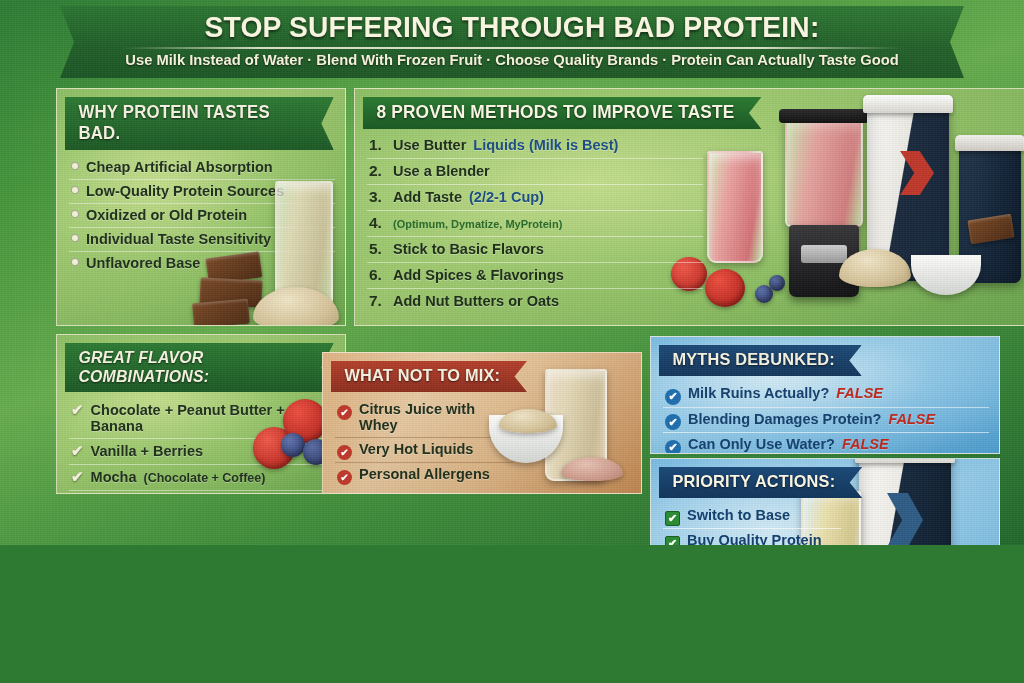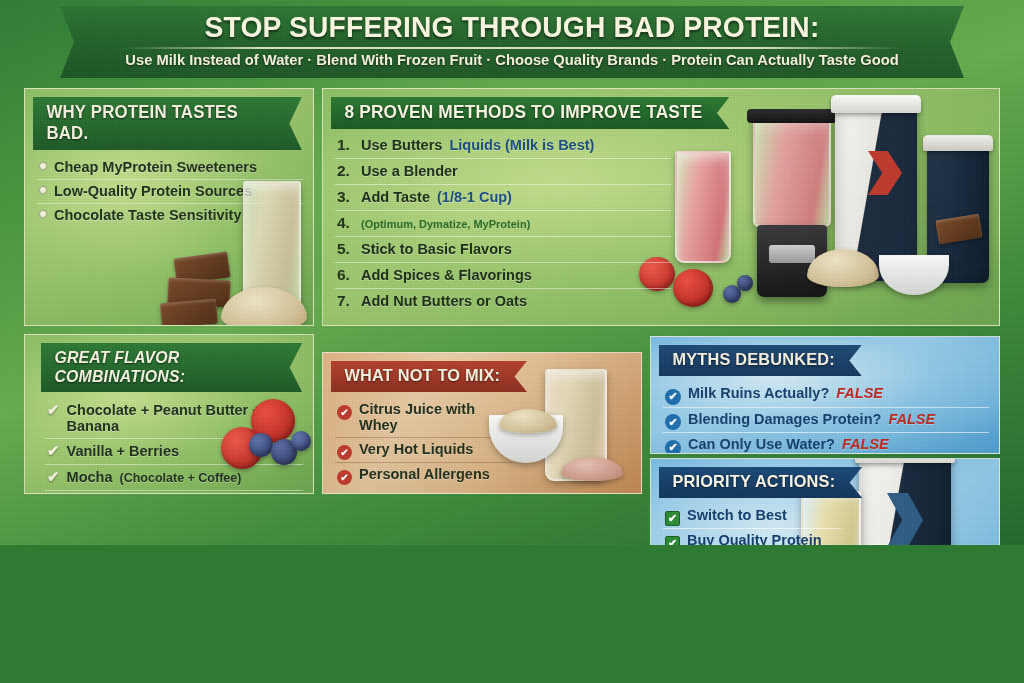--- a/index.html
+++ b/index.html
@@ -50,20 +50,21 @@
     font-size: 15.5px; font-weight: 700; color: #f3efd8;
     text-shadow: 0 1px 2px rgba(0,0,0,.6); transform: scaleX(.95);
   }
 
   
   .panel { position: absolute; border: 1.5px solid rgba(245,242,220,.75); overflow: hidden; }
   .panel-green {
     background:
       radial-gradient(ellipse 80% 70% at 35% 40%, rgba(205,228,150,.75) 0%, rgba(150,200,110,.45) 55%, rgba(90,160,75,.2) 100%),
       linear-gradient(150deg,#8fbf63 0%,#aacd74 35%,#8cbb5f 70%,#6fa64f 100%);
+    margin-left: 32px;
   }
   .panel-tan {
     background:
       linear-gradient(170deg, rgba(255,255,255,.18), rgba(0,0,0,.06)),
       linear-gradient(120deg,#d9a46a 0%,#e8c79a 30%,#e2b987 55%,#c98d54 100%);
   }
   .panel-blue {
     background:
       radial-gradient(ellipse 85% 75% at 35% 35%, rgba(225,242,250,.8) 0%, rgba(150,205,235,.45) 55%, rgba(80,160,210,.25) 100%),
       linear-gradient(160deg,#6bb3de 0%,#9fd0e9 40%,#74b6dd 75%,#4d9ccc 100%);
@@ -184,29 +185,37 @@
     <div class="title">STOP SUFFERING THROUGH BAD PROTEIN:</div>
     <div class="title-rule"></div>
     <div class="subtitle">Use Milk Instead of Water · Blend With Frozen Fruit · Choose Quality Brands · Protein Can Actually Taste Good</div>
   </div>
 
   <div class="panel panel-green" style="left:24px; top:88px; width:290px; height:238px;">
     <div class="banner banner-green">WHY PROTEIN TASTES BAD.</div>
     <div class="rows">
       <div class="row">
         <span class="bullet-dot"></span>
-        <span class="t-dark">Cheap MyProtein Sweeteners</span>
+        <span class="t-dark">Cheap Artificial Absorption</span>
       </div>
       <div class="row">
         <span class="bullet-dot"></span>
         <span class="t-dark">Low-Quality Protein Sources</span>
       </div>
       <div class="row">
         <span class="bullet-dot"></span>
-        <span class="t-dark">Chocolate Taste Sensitivity</span>
+        <span class="t-dark">Oxidized or Old Protein</span>
+      </div>
+      <div class="row">
+        <span class="bullet-dot"></span>
+        <span class="t-dark">Individual Taste Sensitivity</span>
+      </div>
+      <div class="row">
+        <span class="bullet-dot"></span>
+        <span class="t-dark">Unflavored Base</span>
       </div>
     </div>
     
     <div class="art glass" style="left:218px; top:92px; width:58px; height:128px;"></div>
     <div class="art choco" style="left:150px; top:166px; width:54px; height:26px; transform:rotate(-8deg);"></div>
     <div class="art choco" style="left:143px; top:190px; width:62px; height:27px; transform:rotate(3deg);"></div>
     <div class="art choco" style="left:136px; top:212px; width:56px; height:25px; transform:rotate(-5deg);"></div>
     <div class="art powder" style="left:196px; top:198px; width:86px; height:44px;"></div>
   </div>
 
@@ -229,33 +238,33 @@
     <div class="art choco" style="left:614px; top:128px; width:44px; height:24px; transform:rotate(-9deg);"></div>
     <div class="art powder" style="left:484px; top:160px; width:72px; height:38px;"></div>
     <div class="art bowl" style="left:556px; top:166px; width:70px; height:40px;"></div>
 
     <div style="position:relative; z-index:3;">
       <div class="banner banner-green" style="font-size:18px;">8 PROVEN METHODS TO IMPROVE TASTE</div>
       <div class="rows" style="width:358px; padding-top:0;">
 
         <div class="row">
           <span class="t-num">1.</span>
-          <span class="t-dark">Use Butters </span>
+          <span class="t-dark">Use Butter </span>
           <span class="t-dark t-blue">Liquids (Milk is Best)</span>
         </div>
 
         <div class="row">
           <span class="t-num">2.</span>
           <span class="t-dark">Use a Blender</span>
         </div>
 
         <div class="row">
           <span class="t-num">3.</span>
           <span class="t-dark">Add Taste </span>
-          <span class="t-dark t-blue">(1/8-1 Cup)</span>
+          <span class="t-dark t-blue">(2/2-1 Cup)</span>
         </div>
 
         <div class="row">
           <span class="t-num">4.</span>
           <span class="t-green">(Optimum, Dymatize, MyProtein)</span>
         </div>
 
         <div class="row">
           <span class="t-num">5.</span>
           <span class="t-dark">Stick to Basic Flavors</span>
@@ -268,21 +277,21 @@
 
         <div class="row">
           <span class="t-num">7.</span>
           <span class="t-dark">Add Nut Butters or Oats</span>
         </div>
 
       </div>
     </div>
   </div>
 
-  <div class="panel panel-green" style="left:24px; top:334px; width:290px; height:160px;padding-left:8px;">
+  <div class="panel panel-green" style="left:24px; top:334px; width:290px; height:160px;">
     <div class="banner banner-green banner-italic" style="font-size:16.5px;">GREAT FLAVOR COMBINATIONS:</div>
     <div class="rows">
       <div class="row">
         <span class="check-cream">✔</span>
         <span class="t-dark">Chocolate + Peanut Butter + Banana</span>
       </div>
       <div class="row">
         <span class="check-cream">✔</span>
         <span class="t-dark">Vanilla + Berries</span>
       </div>
@@ -360,21 +369,21 @@
     <div class="art" style="left:288px; top:96px; width:40px; height:26px; background:linear-gradient(150deg,#f0a830,#c87a12); border-radius:3px; transform:rotate(-14deg);"></div>
     <div class="art" style="left:298px; top:124px; width:44px; height:24px; background:linear-gradient(150deg,#eda52c,#c27711); border-radius:3px; transform:rotate(6deg);"></div>
     <div class="art berry" style="left:296px; top:150px; width:28px; height:28px; background:radial-gradient(circle at 35% 30%,#f05a4a,#ad1d17);"></div>
     <div class="art berry" style="left:318px; top:156px; width:26px; height:26px; background:radial-gradient(circle at 35% 30%,#ee4f40,#a81c16);"></div>
 
     <div style="position:relative; z-index:3;">
       <div class="banner banner-navy" style="font-size:17px;">PRIORITY ACTIONS:</div>
       <div class="rows" style="width:200px;">
         <div class="row" style="border-bottom-color:rgba(255,255,255,.6);">
           <span class="check-box-green">✔</span>
-          <span class="t-navy">Switch to Best</span>
+          <span class="t-navy">Switch to Base</span>
         </div>
         <div class="row" style="border-bottom-color:rgba(255,255,255,.6);">
           <span class="check-box-green">✔</span>
           <span class="t-navy">Buy Quality Protein Brand</span>
         </div>
         <div class="row" style="border-bottom-color:rgba(255,255,255,.6);">
           <span class="check-box-green">✔</span>
         </div>
         <div class="row" style="border-bottom-color:rgba(255,255,255,.6);">
           <span class="check-box-green">✔</span>

